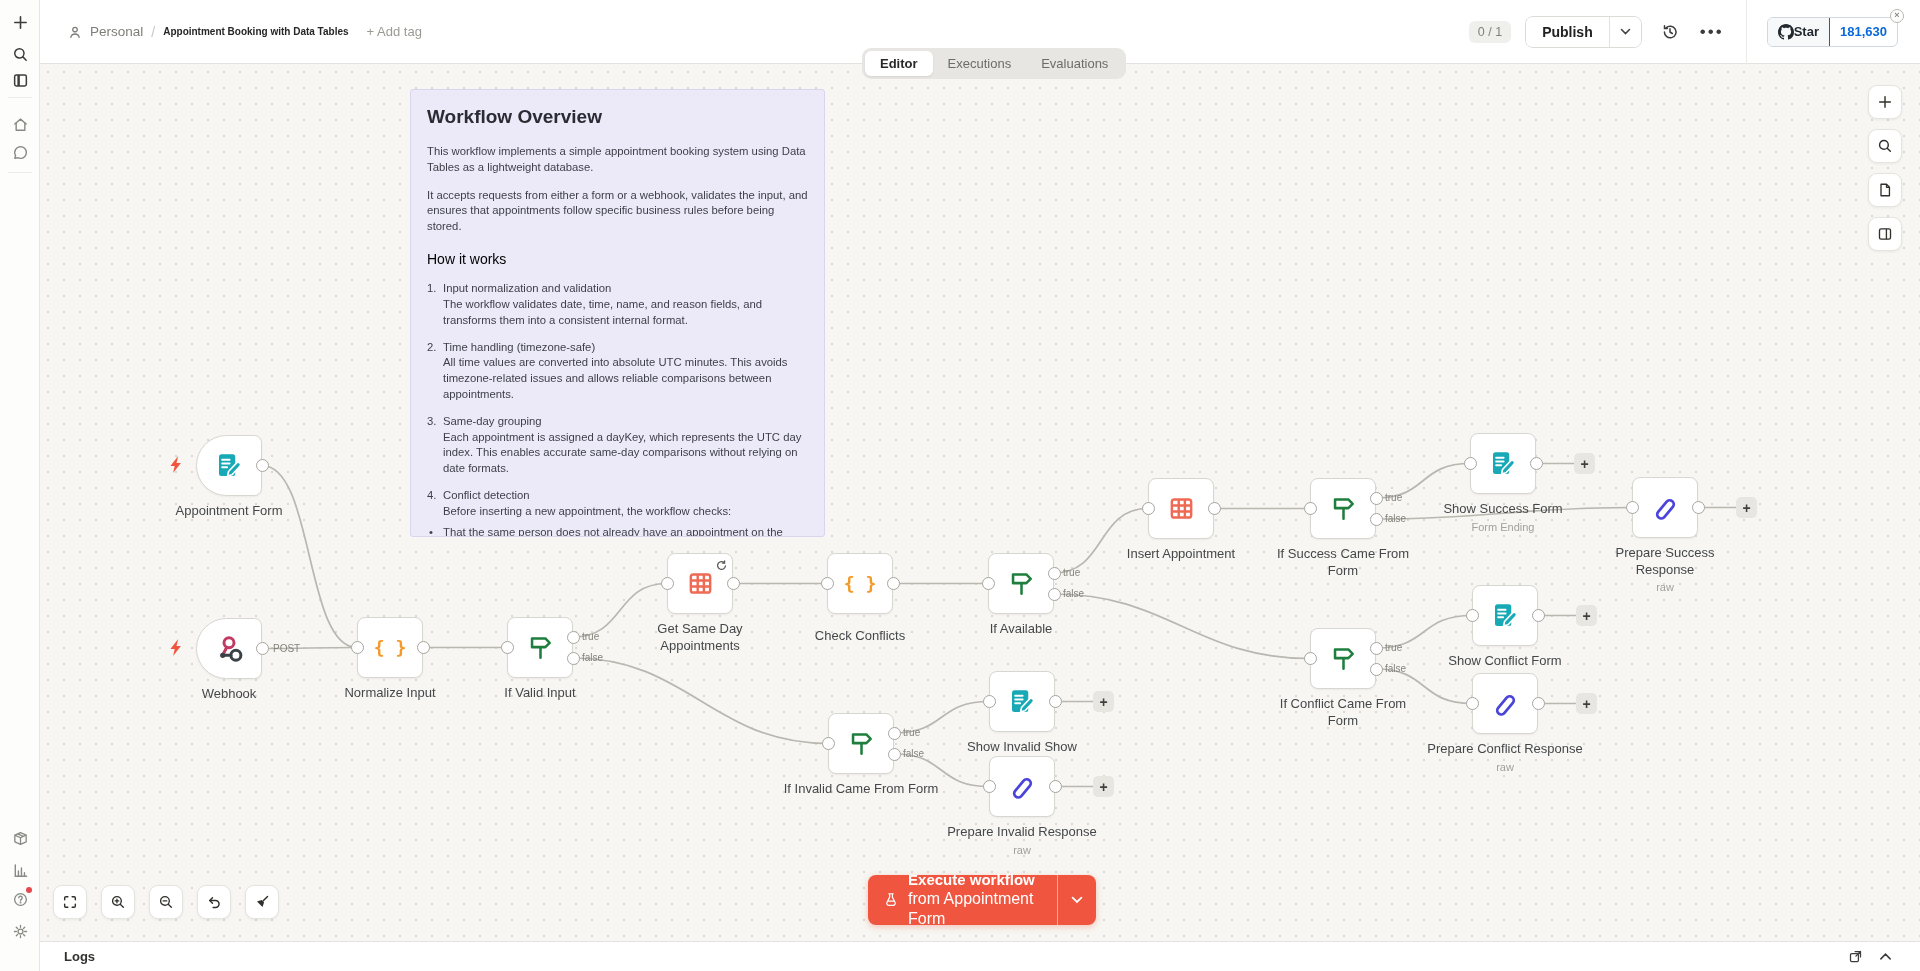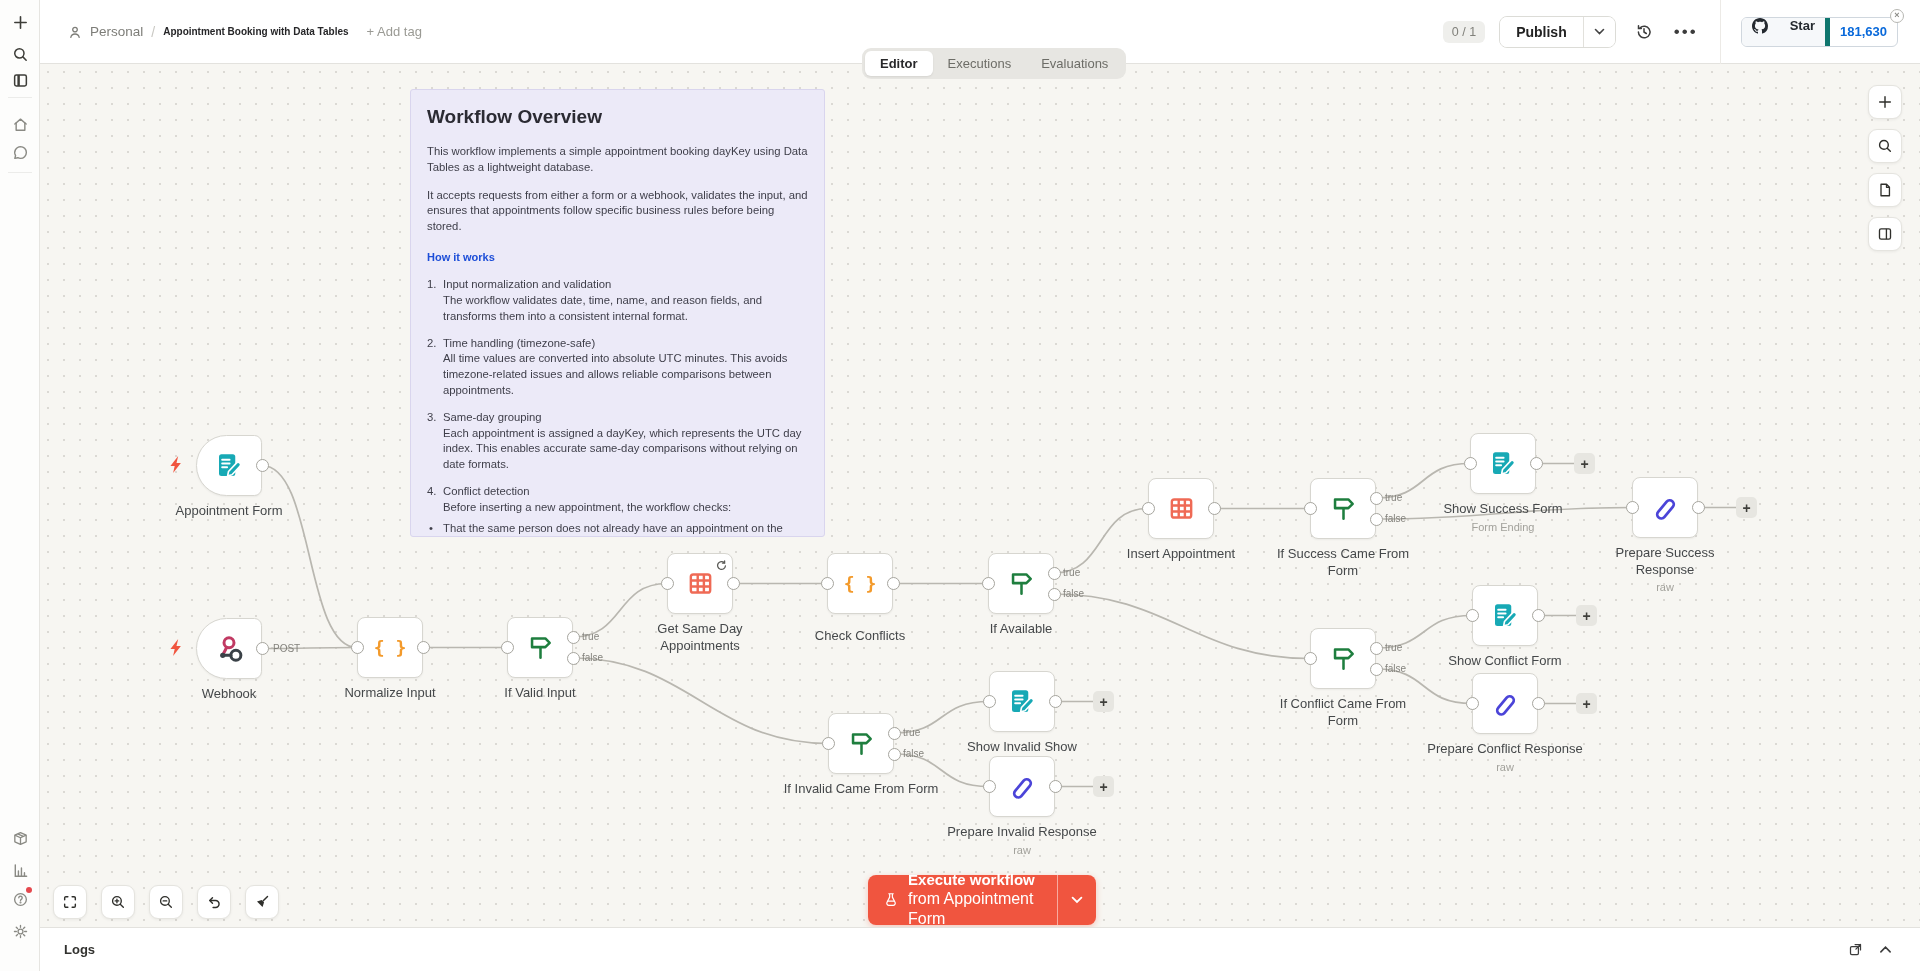--- a/index.html
+++ b/index.html
@@ -21,39 +21,39 @@
   .crumb .addtag { color:#9a9a94; font-size:13px; margin-left:10px; cursor:pointer; }
   .header-right { margin-left:auto; display:flex; align-items:center; gap:14px; }
   .version-badge { background:#efefec; color:#81817b; font-size:12.5px; border-radius:6px; padding:4px 9px; }
   .publish-group { display:flex; border:1px solid #dcdcd7; border-radius:8px; overflow:hidden; background:#fff; }
   .publish-btn { font-family:inherit; font-size:14px; font-weight:700; color:#222; background:#fff; border:none; padding:7px 16px; cursor:pointer; }
   .publish-caret { background:#fff; border:none; border-left:1px solid #e2e1dc; width:32px; display:flex; align-items:center; justify-content:center; color:#444; cursor:pointer; }
   .icon-btn { background:none; border:none; color:#3c3c3c; cursor:pointer; display:flex; align-items:center; justify-content:center; width:28px; height:28px; }
   .dots { font-size:17px; letter-spacing:2px; color:#3c3c3c; line-height:10px; }
   .header-sep { width:1px; height:64px; background:#eceae6; margin:0 6px; }
   .star-widget { position:relative; display:flex; align-items:stretch; border:1px solid #d0d7de; border-radius:6px; background:#fff; font-size:13px; font-weight:700; cursor:pointer; height:30px; }
-  .star-left { display:flex; align-items:flex-start; gap:22px; background:#f6f8fa; padding:0 10px; border-right:5px solid #0f766e; border-radius:5px 0 0 5px; color:#24292f; }
+  .star-left { display:flex; align-items:center; gap:0; background:#f6f8fa; padding:0 10px; border-right:1px solid #0f766e; border-radius:5px 0 0 5px; color:#24292f; }
   .star-count { display:flex; align-items:center; padding:0 10px; color:#0969da; border-radius:0 5px 5px 0; }
   .star-close { position:absolute; right:-7px; top:-9px; width:14px; height:14px; border-radius:50%; background:#fff; border:1px solid #b7b7b2; color:#8b8b86; font-size:9px; line-height:11px; text-align:center; cursor:pointer; }
 
   
   .tabs { position:absolute; left:862px; top:48px; height:31px; background:#e7e6e2; border-radius:9px; display:flex; align-items:center; padding:3px; z-index:25; }
   .tab { font-size:13px; color:#6d6d67; padding:5px 15px; border-radius:6px; cursor:pointer; white-space:nowrap; }
   .tab.active { background:#fff; color:#28282a; font-weight:600; box-shadow:0 1px 2px rgba(0,0,0,.08); }
 
   
   .canvas-bg { position:absolute; left:40px; top:64px; right:0; bottom:30px; background-color:#f7f6f2;
     background-image:radial-gradient(circle, #dbd9d4 1.1px, transparent 1.3px); background-size:16px 16px; z-index:0; }
   #edges { position:absolute; left:0; top:0; width:1920px; height:971px; z-index:2; pointer-events:none; }
   .edge { stroke:#b9b7b0; stroke-width:1.7; fill:none; }
 
   
   .sticky { position:absolute; left:410px; top:89px; width:415px; height:448px; background:#eceaf8; border:1px solid #d9d5ee; border-radius:3px; padding:8px 16px; z-index:1; color:#3e3e49; overflow:hidden; }
   .sticky h1 { font-size:19px; font-weight:700; color:#2b2b33; margin:8px 0 16px; }
-  .sticky h2 { font-size:11px; font-weight:700; color:#1d4ed8; margin:16px 0 14px; }
+  .sticky h2 { font-size:14px; font-weight:400; color:#000000; margin:16px 0 14px; }
   .sticky p { font-size:11.3px; line-height:1.4; margin:0 0 12px; }
   .step { display:flex; font-size:11.3px; line-height:1.4; margin:0 0 11px; }
   .step .num { width:16px; flex:none; }
   .bullet { display:flex; font-size:11.3px; line-height:1.4; margin:0 0 6px; }
   .bullet::before { content:"•"; width:14px; flex:none; padding-left:2px; }
 
   
   .node { position:absolute; width:66px; height:61px; background:#fff; border:1px solid #d7d6d0; border-radius:8px; box-shadow:0 1px 2px rgba(0,0,0,.05); display:flex; align-items:center; justify-content:center; z-index:3; cursor:pointer; }
   .node.trigger { border-radius:32px 8px 8px 32px; }
   .nicon { display:flex; }
@@ -70,32 +70,32 @@
 
   
   .exec { position:absolute; left:868px; top:875px; width:228px; height:50px; background:#f0553f; border-radius:8px; display:flex; align-items:stretch; color:#fff; z-index:6; box-shadow:0 2px 6px rgba(240,85,63,.3); cursor:pointer; }
   .exec-main { flex:1; display:flex; align-items:center; gap:9px; padding-left:15px; border:none; background:none; color:#fff; cursor:pointer; font-family:inherit; text-align:left; }
   .exec-texts { display:flex; flex-direction:column; }
   .exec-title { font-size:15px; font-weight:700; line-height:1.2; }
   .exec-sub { font-size:16px; line-height:1.25; }
   .exec-caret { width:39px; border:none; border-left:1px solid rgba(255,255,255,.5); background:none; color:#fff; display:flex; align-items:center; justify-content:center; cursor:pointer; }
 
   
-  .logsbar { position:absolute; left:40px; right:0; bottom:0; height:44px; background:#fff; border-top:1px solid #e3e2de; display:flex; align-items:center; padding:0 24px; z-index:20;text-align:center; }
+  .logsbar { position:absolute; left:40px; right:0; bottom:0; height:30px; background:#fff; border-top:1px solid #e3e2de; display:flex; align-items:center; padding:0 24px; z-index:20;text-align:center; }
   .logs-title { font-size:13px; font-weight:600; color:#32322f; }
   .logs-actions { margin-left:auto; display:flex; align-items:center; gap:8px; color:#3c3c3c; }
 </style>
 </head>
 <body>
 
 <div class="canvas-bg"></div>
 
 <div class="sticky">
   <h1>Workflow Overview</h1>
-  <p>This workflow implements a simple appointment booking dayKey using Data Tables as a lightweight database.</p>
+  <p>This workflow implements a simple appointment booking system using Data Tables as a lightweight database.</p>
   <p>It accepts requests from either a form or a webhook, validates the input, and ensures that appointments follow specific business rules before being stored.</p>
   <h2>How it works</h2>
   <div class="step">
       <span class="num">1.</span>
       <div>
         <div>Input normalization and validation</div>
         <div>The workflow validates date, time, name, and reason fields, and transforms them into a consistent internal format.</div>
       </div>
     </div>
   <div class="step">

